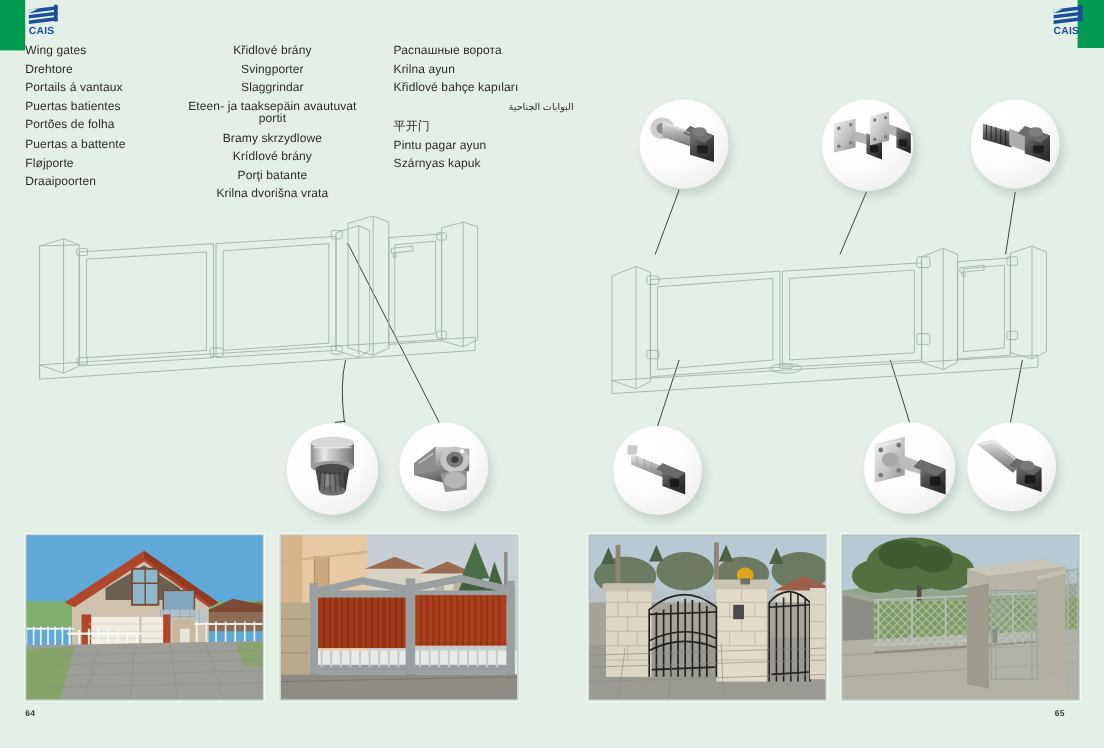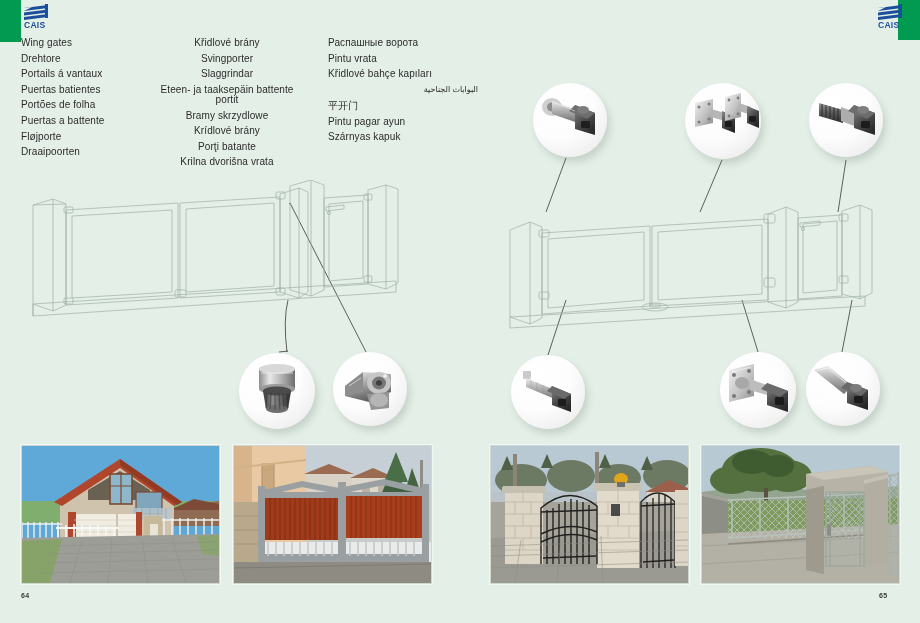--- a/index.html
+++ b/index.html
@@ -112,30 +112,30 @@
       <div class="lang-item">Portões de folha</div>
       <div class="lang-item">Puertas a battente</div>
       <div class="lang-item">Fløjporte</div>
       <div class="lang-item">Draaipoorten</div>
     </div>
 
     <div class="lang-col c2">
       <div class="lang-item">Křidlové brány</div>
       <div class="lang-item">Svingporter</div>
       <div class="lang-item">Slaggrindar</div>
-      <div class="lang-item">Eteen- ja taaksepäin battente portit</div>
+      <div class="lang-item">Eteen- ja taaksepäin avautuvat portit</div>
       <div class="lang-item">Bramy skrzydlowe</div>
       <div class="lang-item">Krídlové brány</div>
       <div class="lang-item">Porţi batante</div>
       <div class="lang-item">Krilna dvorišna vrata</div>
     </div>
 
     <div class="lang-col c3">
       <div class="lang-item">Распашные ворота</div>
-      <div class="lang-item">Pintu vrata</div>
+      <div class="lang-item">Krilna ayun</div>
       <div class="lang-item">Křidlové bahçe kapıları</div>
       <div class="lang-item ar">البوابات الجناحية</div>
       <div class="lang-item cjk">平开门</div>
       <div class="lang-item">Pintu pagar ayun</div>
       <div class="lang-item">Szárnyas kapuk</div>
     </div>
 
   </div>
 
   <svg class="leaders">

